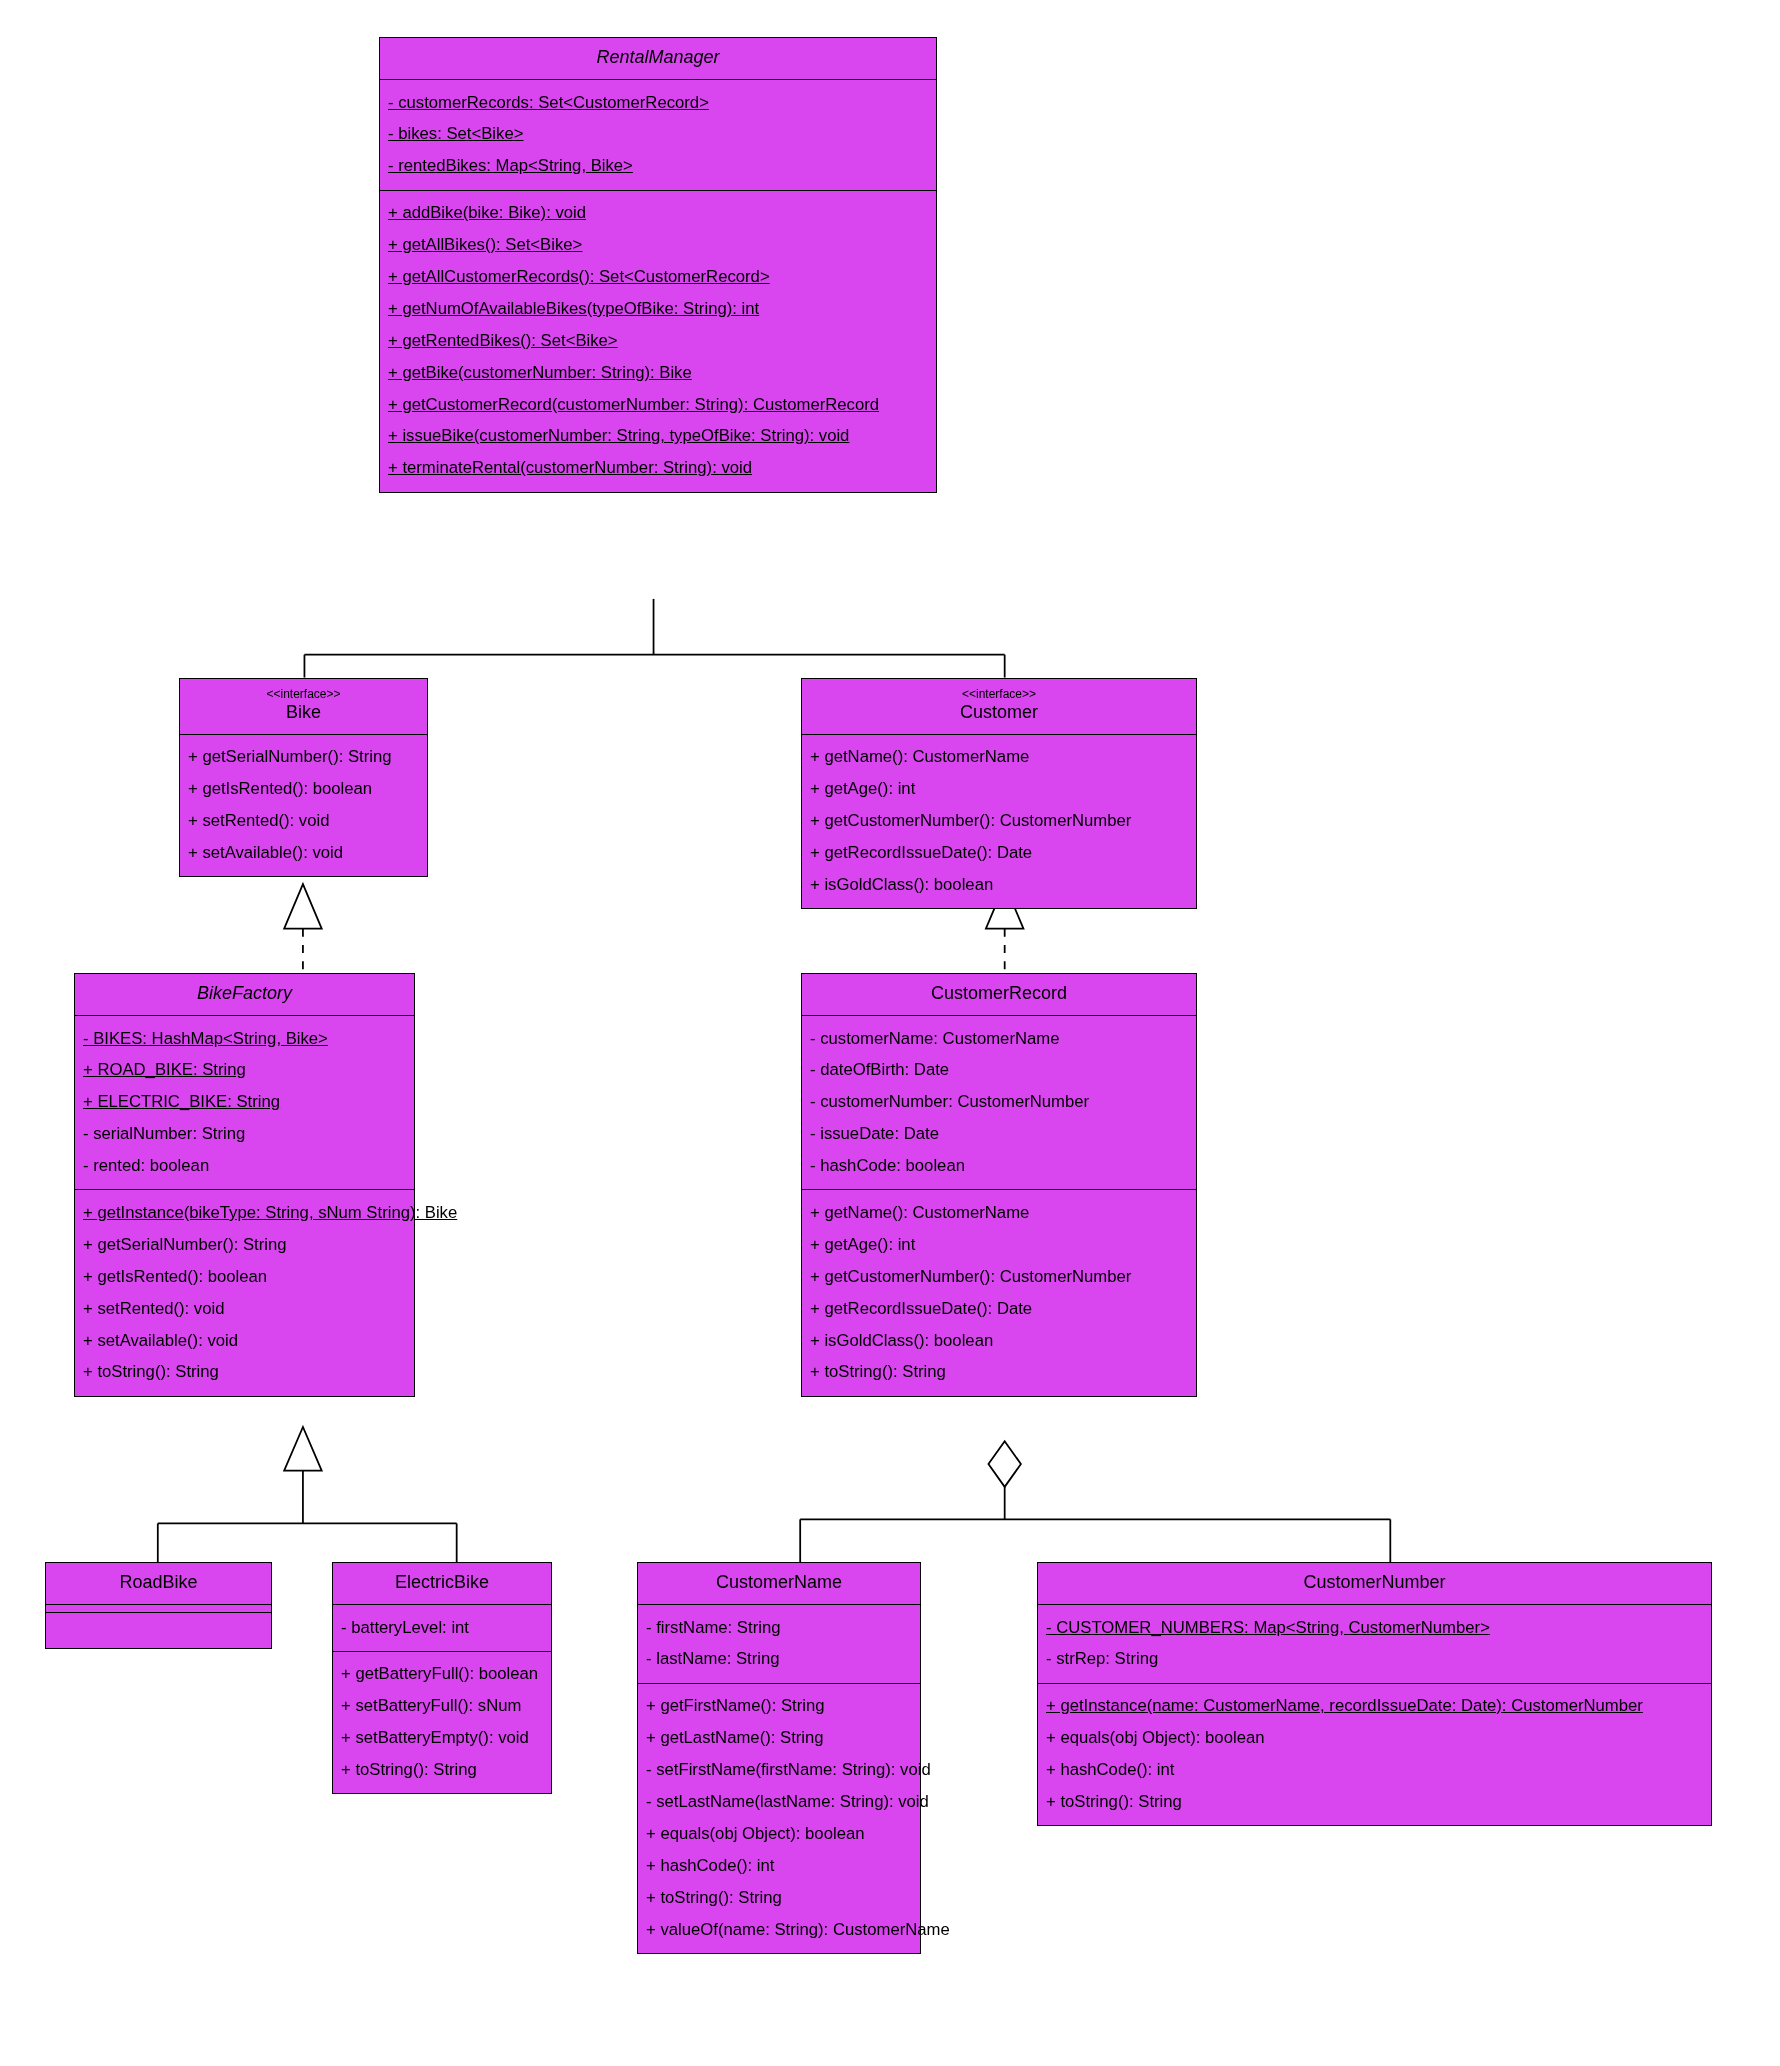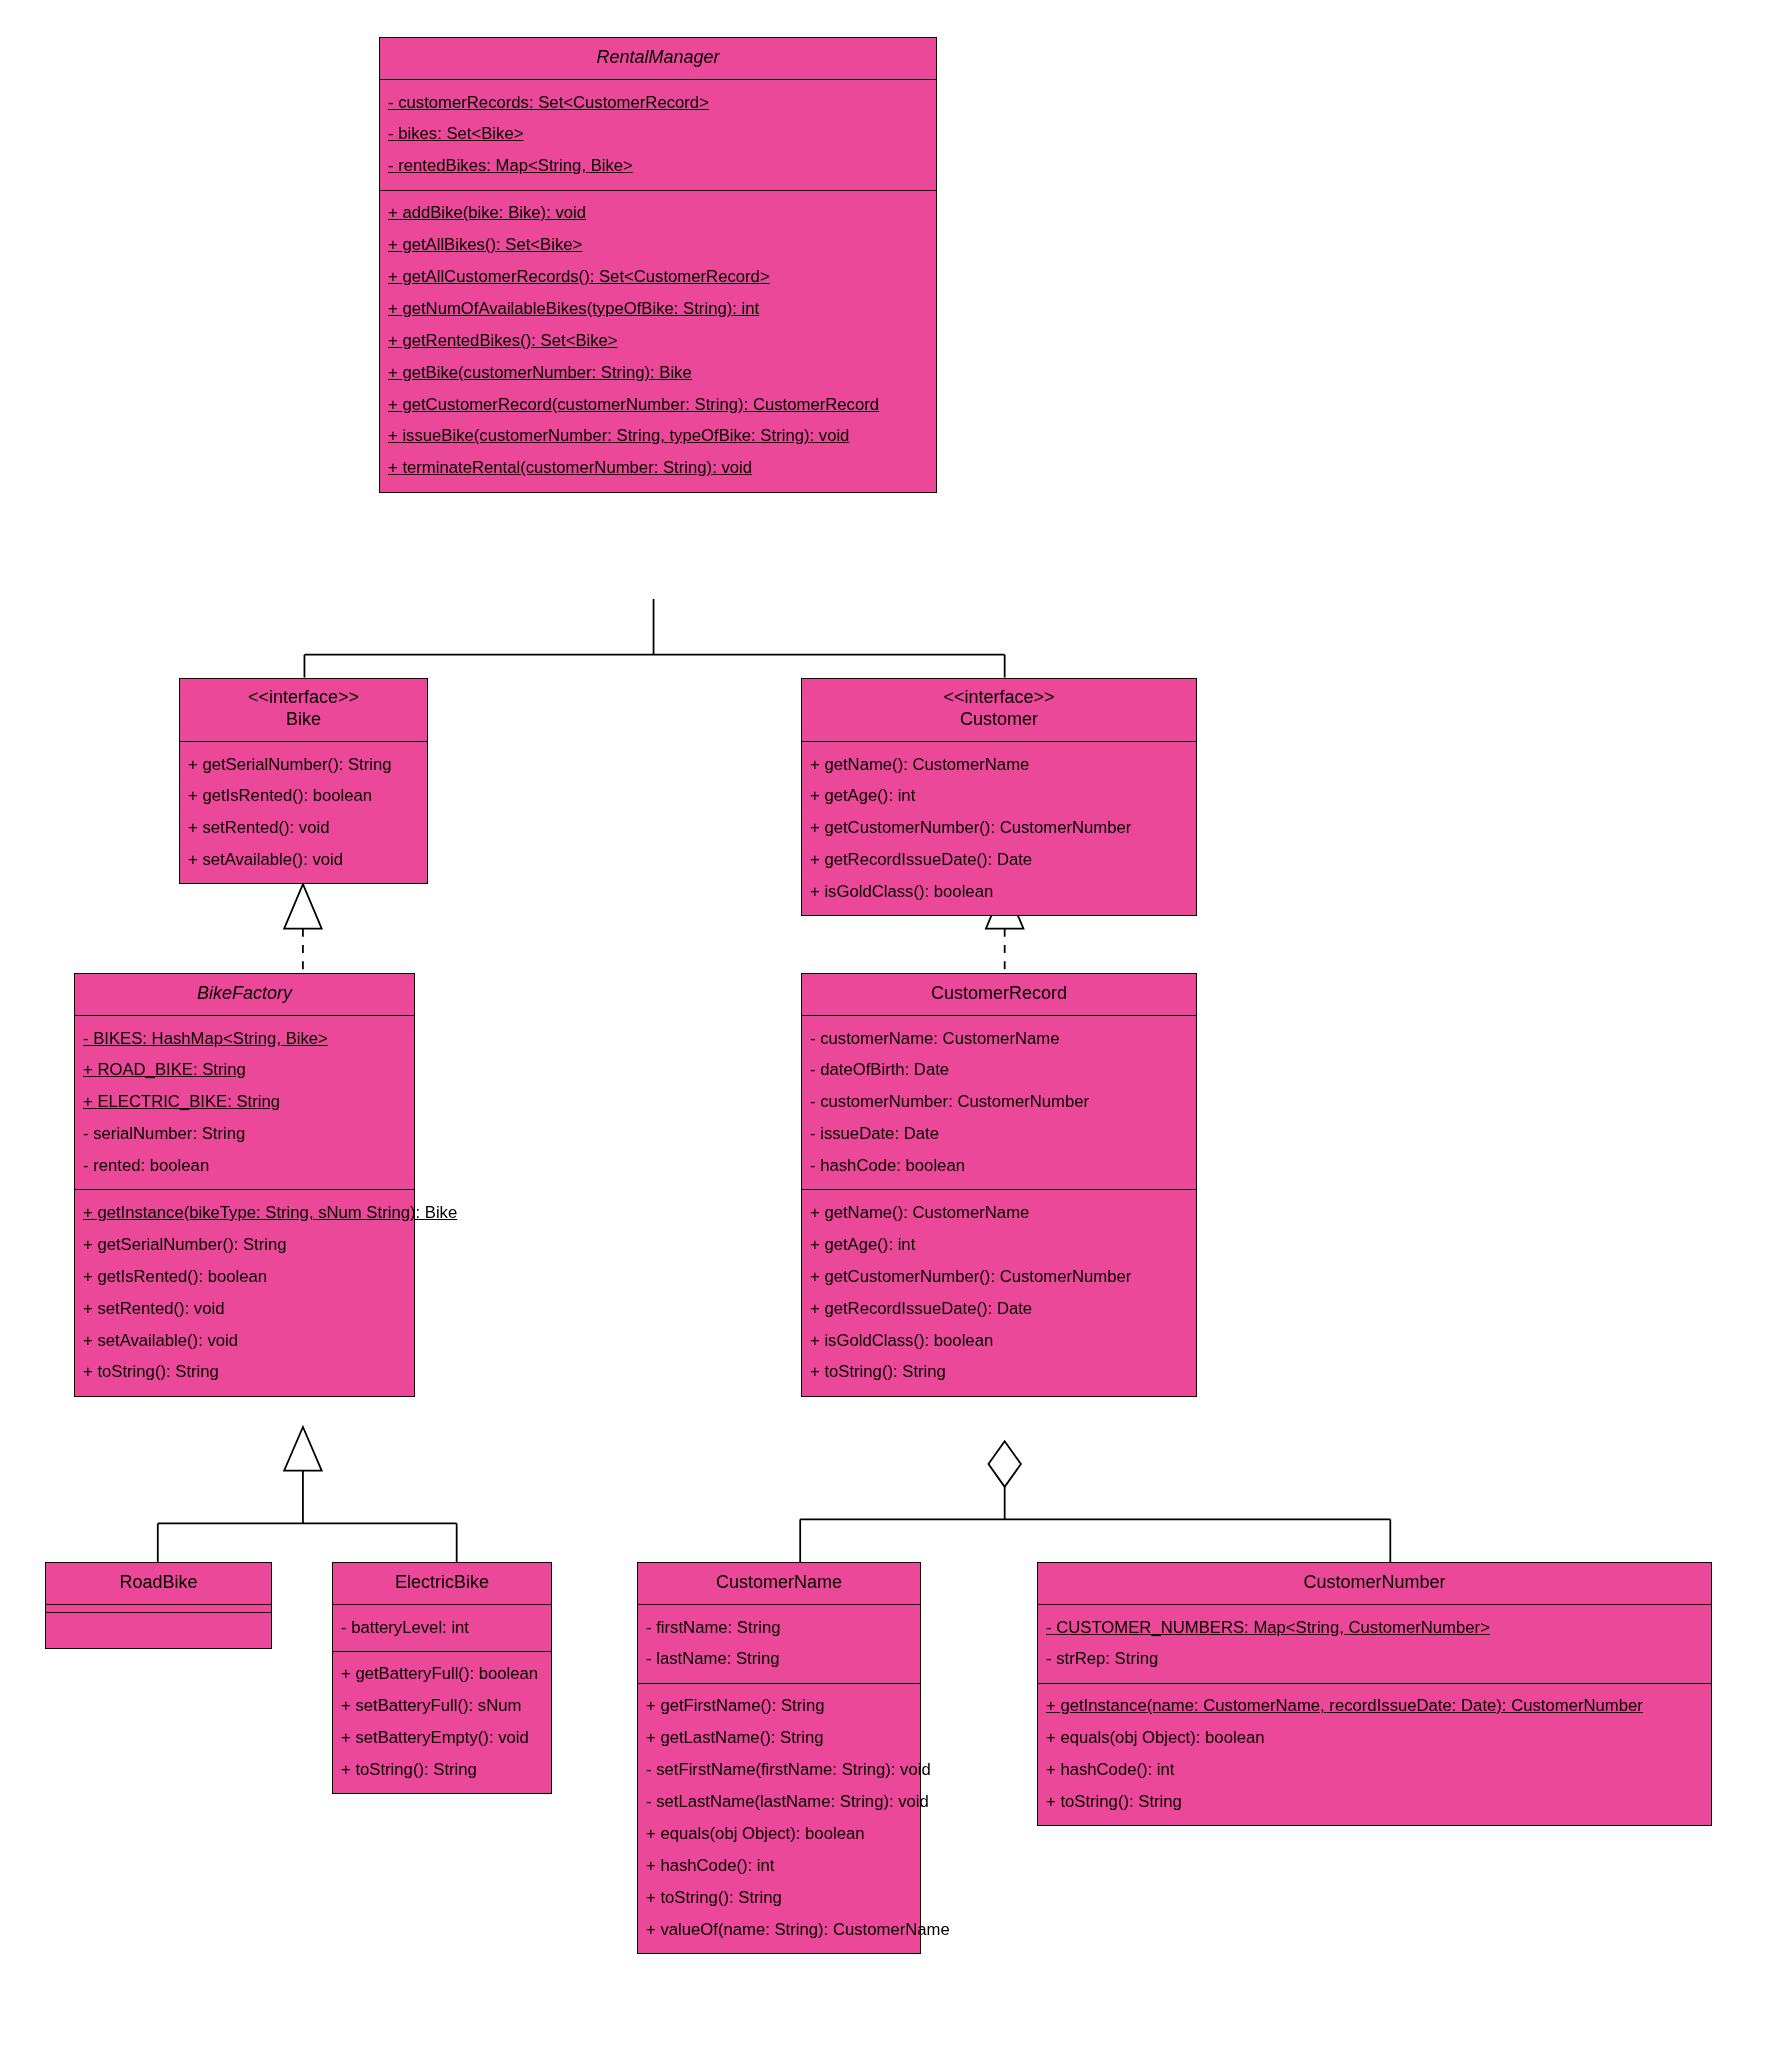--- a/index.html
+++ b/index.html
@@ -7,34 +7,34 @@
     width:1780px;height:2066px;position:relative;overflow:hidden;
     font-family:"Liberation Sans","DejaVu Sans",sans-serif;
     color:#000000;
   }
   #canvas{position:absolute;left:0;top:0;width:1780px;height:2066px;}
   .edges{position:absolute;left:0;top:0;width:1780px;height:2066px;pointer-events:none;}
 
   
   .uml{
     position:absolute;
-    background:#ec4899;
+    background:#d946ef;
     border:1.5px solid #000000;
     box-sizing:border-box;
     z-index:5;
   }
   .uml .hdr{
     text-align:center;
     padding:9px 6px 10px 6px;
     font-size:18px;
     line-height:1.22;
     box-sizing:border-box;
   }
   .uml .hdr.iface{padding-top:8px;}
-  .uml .hdr .stereo{display:block;font-size:18px;}
+  .uml .hdr .stereo{display:block;font-size:12px;}
   .uml .hdr .cname{display:block;font-size:18px;}
   .uml .hdr .cname.abstract{font-style:italic;}
   .uml .compartment{
     border-top:1.5px solid #000000;
     padding:7px 0 7px 0;
     box-sizing:border-box;
   }
   .uml .compartment.empty{padding:0;height:8px;}
   .uml .rowwrap{padding:7.6px 7px 7.6px 8px;white-space:nowrap;font-size:16.7px;line-height:1.0;}
   .uml .rowwrap .static{text-decoration:underline;}

